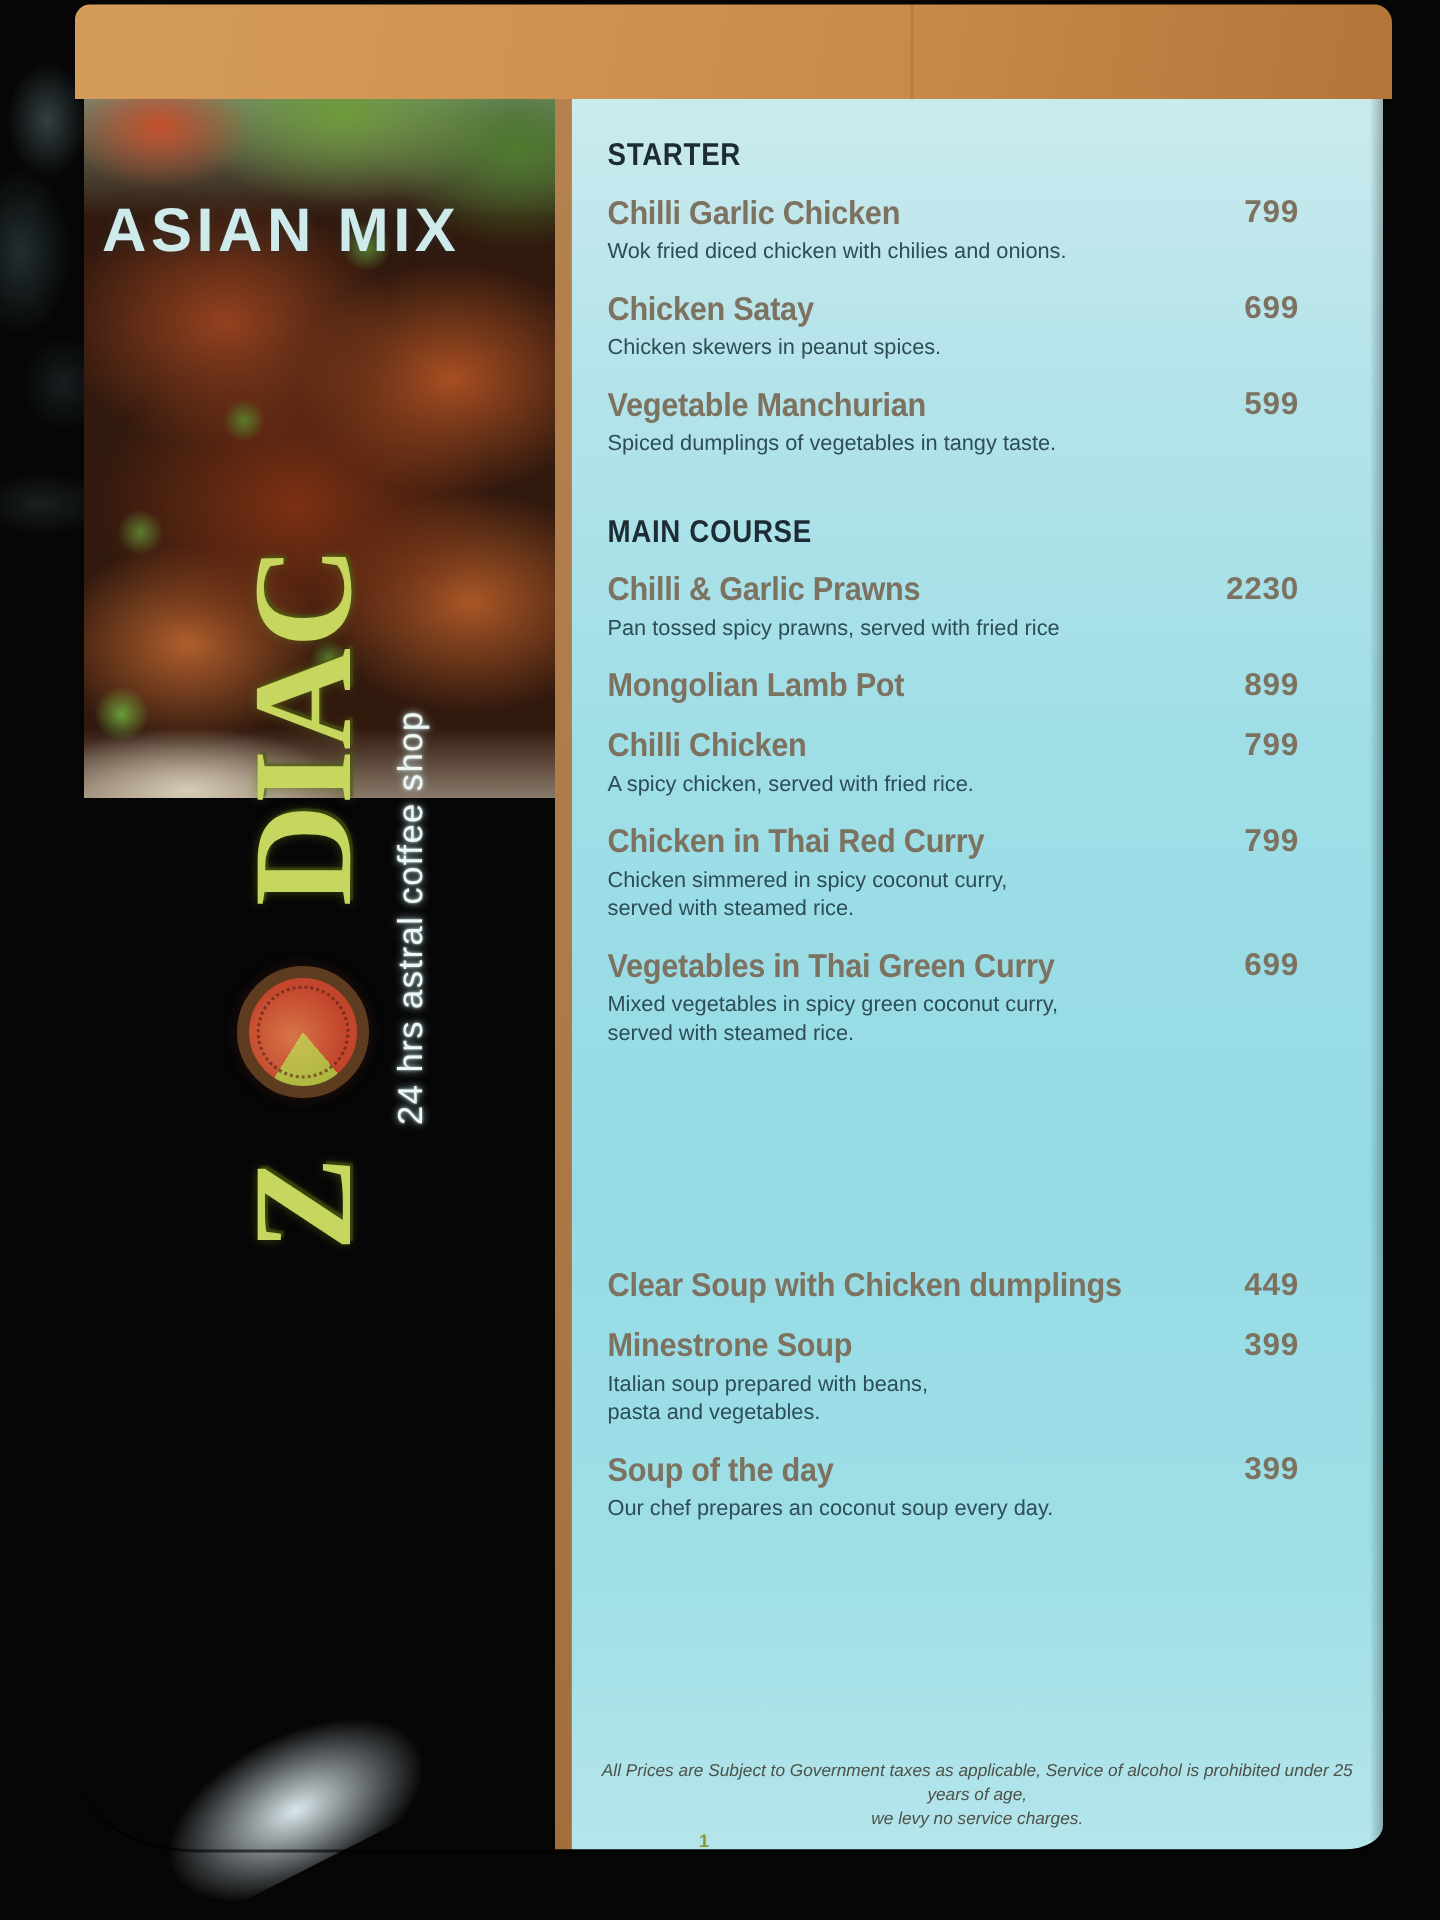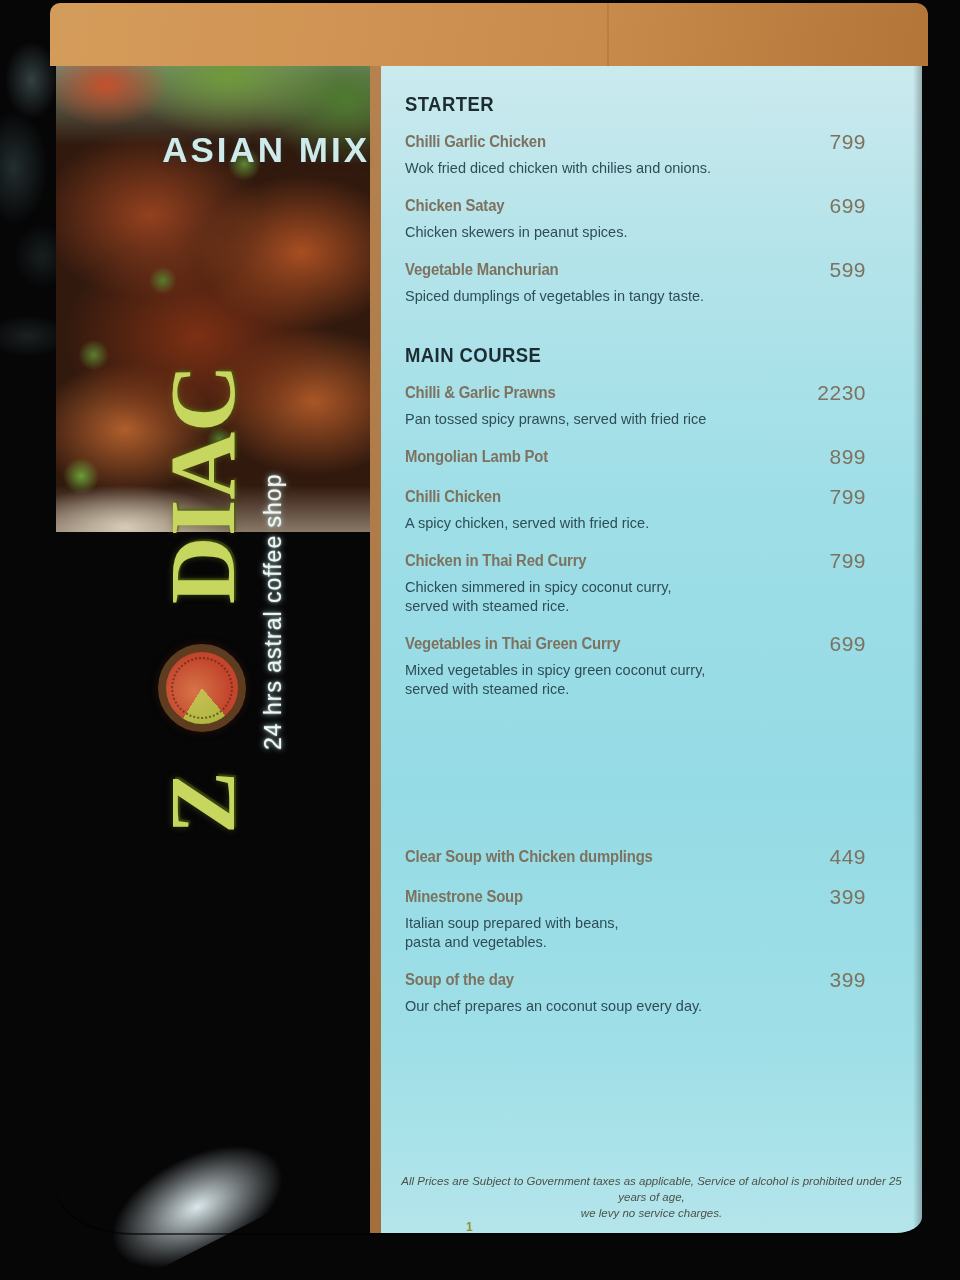--- a/index.html
+++ b/index.html
@@ -91,21 +91,21 @@
       radial-gradient(ellipse 150px 240px at 0% 16%, #e5d2a2, rgba(229,210,162,0) 70%),
       linear-gradient(104deg, rgba(238,230,208,.95) 0%, rgba(238,230,208,.7) 12%, rgba(238,230,208,0) 30%),
       radial-gradient(ellipse 260px 210px at 68% 34%, rgba(226,117,66,.9), rgba(226,117,66,0) 70%),
       radial-gradient(ellipse 300px 250px at 55% 72%, rgba(198,84,42,.85), rgba(198,84,42,0) 74%),
       linear-gradient(to bottom, rgba(230,242,238,.95) 0%, rgba(230,242,238,0) 7%),
       linear-gradient(to bottom, rgba(0,0,0,0) 62%, rgba(132,46,20,.55) 100%);
   }
 
   .asian-label {
     position:absolute; top:64px; left:0; width:100%; padding-left:12px;
-    text-align:right; font-size:35px; font-weight:bold; letter-spacing:3px;
+    text-align:left; font-size:41px; font-weight:bold; letter-spacing:3px;
     color:#cfeaea; text-shadow:0 0 8px rgba(40,60,60,.45); z-index:4;
   }
 
   .soup-label {
     position:absolute; top:352px; left:0; width:100%; padding-left:22px;
     text-align:center; font-size:37px; font-weight:bold; letter-spacing:2px;
     line-height:1.35; white-space:pre-line;
     color:#cde9ec; text-shadow:0 0 8px rgba(120,40,20,.5); z-index:4;
   }
 
@@ -156,24 +156,24 @@
 
   .sec-heading { font-size:21px; font-weight:bold; color:#1d2b33; margin-bottom:14px; }
   .cond  { display:inline-block; transform:scaleX(.88); transform-origin:0 50%; letter-spacing:.5px; }
   .cond2 { display:inline-block; transform:scaleX(.93); transform-origin:0 50%; letter-spacing:-.2px; }
 
   .section--starter { padding-top:26px; }
   .section--main { margin-top:37px; }
   .section--soup { margin-top:146px; }
 
   .item { position:relative; margin-bottom:16px; }
-  .item-name { font-size:16px; font-weight:bold; color:#7d7260; line-height:24px; }
+  .item-name { font-size:22px; font-weight:bold; color:#7d7260; line-height:24px; }
   .item-price {
     position:absolute; right:0; top:0;
-    font-size:21px; font-weight:normal; color:#7d7260; line-height:24px;
+    font-size:21px; font-weight:bold; color:#7d7260; line-height:24px;
     letter-spacing:.5px;
   }
   .item-desc {
     margin-top:5px; font-size:14.5px; color:#2e4d57; line-height:19px;
     max-width:370px; white-space:pre-line;
   }
 
   .footer-note {
     position:absolute; left:20px; right:20px; bottom:12px;
     text-align:center; font-size:11.5px; font-style:italic; line-height:1.4;

